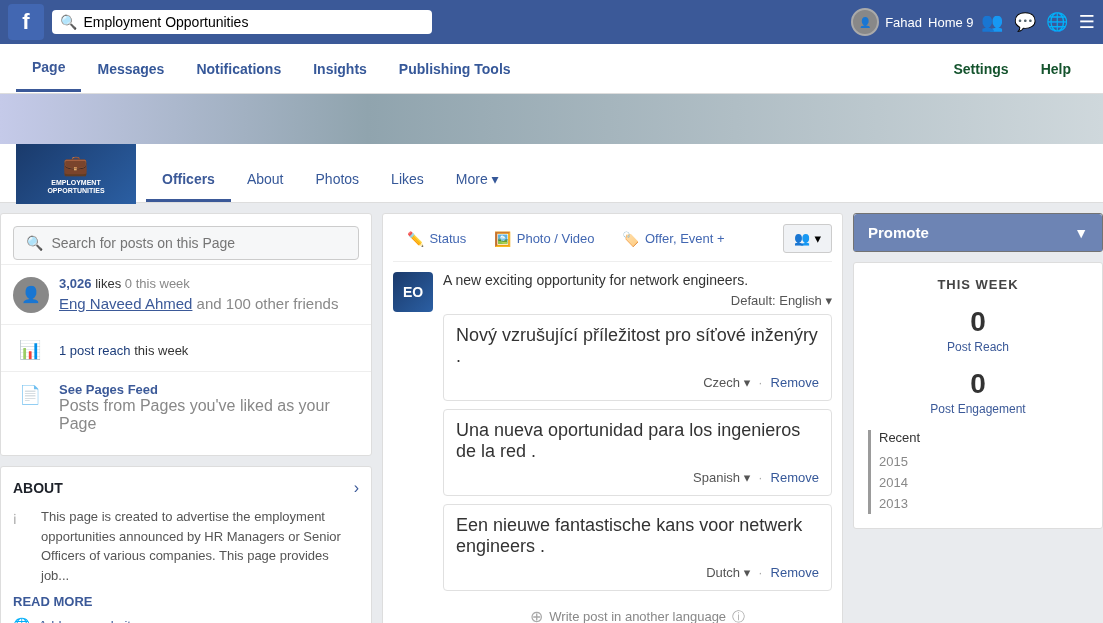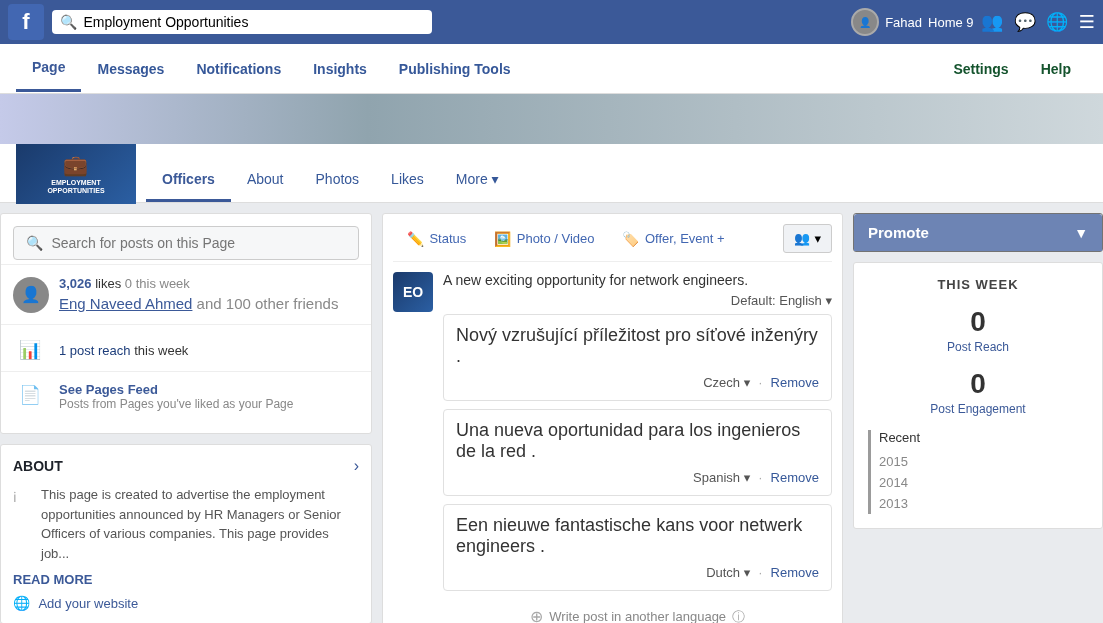--- a/index.html
+++ b/index.html
@@ -149,21 +149,21 @@
     .reach-text { font-size: 13px; color: #333; }
     .reach-text .highlight { color: #1d3d7a; font-weight: 500; }
 
     .pages-feed-section {
       display: flex; align-items: flex-start; gap: 10px; padding: 10px 12px;
       margin: 0 -12px;
     }
     .pages-feed-icon { color: #aaa; font-size: 18px; width: 36px; text-align: center; flex-shrink: 0; padding-top: 2px; }
     .pages-feed-text { font-size: 13px; }
     .pages-feed-text .title { font-weight: bold; color: #3b5998; }
-    .pages-feed-text .subtitle { color: #888; font-size: 12px; }
+    .pages-feed-text .subtitle { color: #888; font-size: 16px; }
 
     
     .about-card {
       background: #fff; border: 1px solid #ddd; border-radius: 3px;
       padding: 12px;
     }
     .about-header {
       display: flex; align-items: center; justify-content: space-between;
       margin-bottom: 10px;
     }

